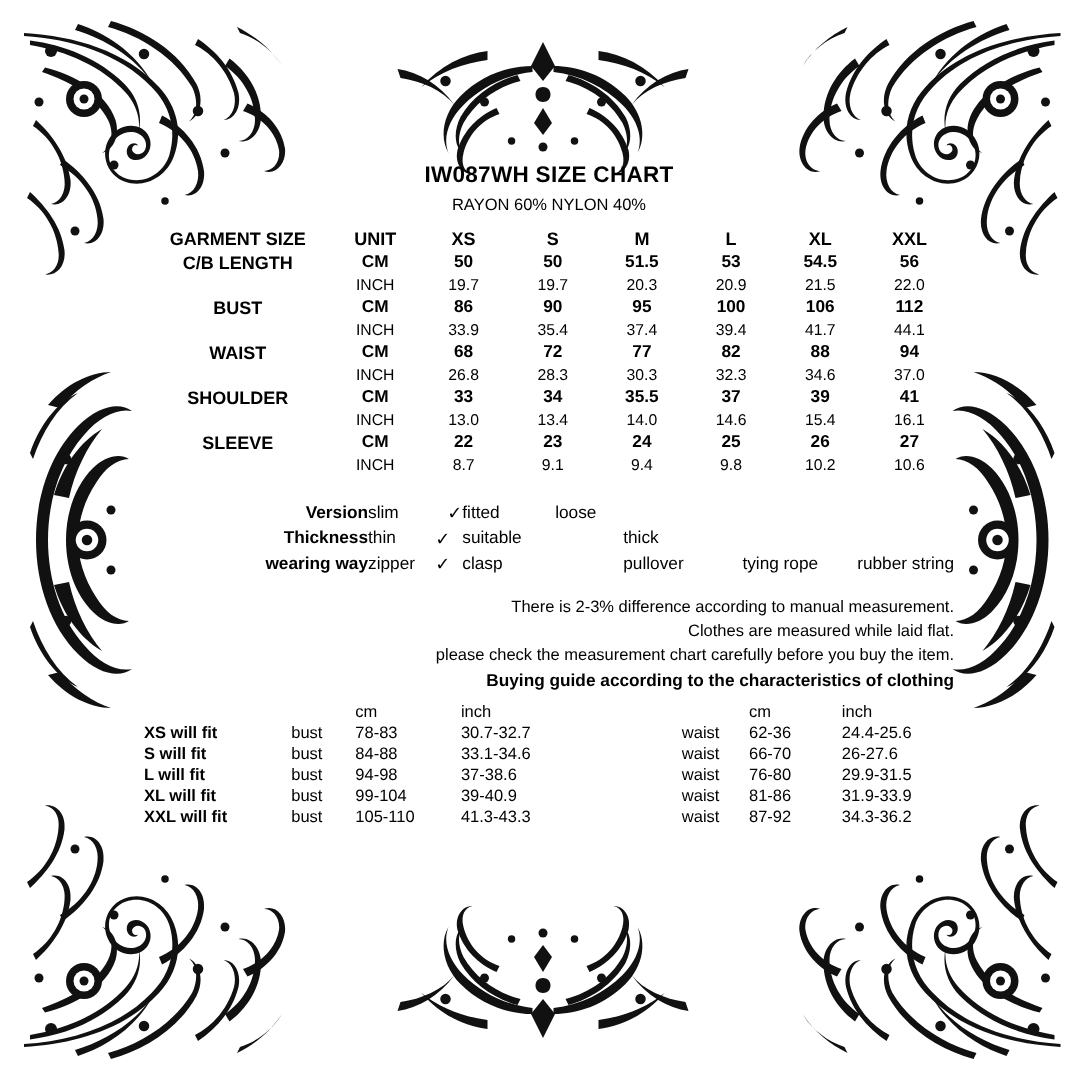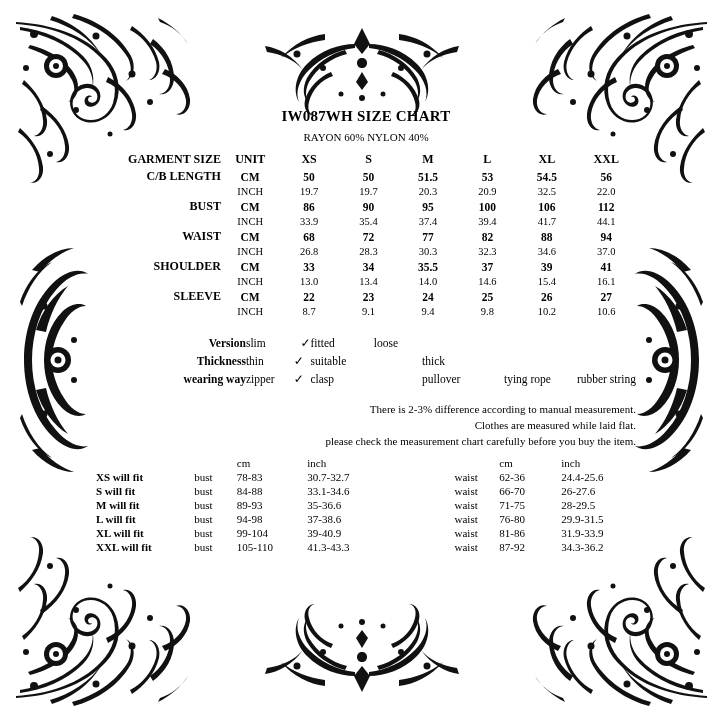--- a/index.html
+++ b/index.html
@@ -12,21 +12,20 @@
     background: #ffffff;
     font-family: "Liberation Sans", sans-serif;
     color: #000000;
     overflow: hidden;
     position: relative;
   }
   .page {
     position: relative;
     width: 723px;
     height: 720px;
-    font-family: Liberation Serif, serif;
   }
 
   
   .ornament {
     position: absolute;
     pointer-events: none;
   }
   .orn-tl { top: 14px;  left: 10px; }
   .orn-tr { top: 14px;  right: 10px; transform: scaleX(-1); }
   .orn-bl { bottom: 14px; left: 10px; transform: scaleY(-1); }
@@ -62,21 +61,21 @@
     font-size: 11.5px;
   }
   table.size td {
     padding: 1px 0;
     white-space: nowrap;
   }
   td.lbl {
     width: 124px;
     font-weight: bold;
     font-size: 12px;
-    text-align: right;
+    text-align: center;
     padding-left: 2px;
   }
   td.lbl.empty { font-weight: normal; }
   td.unit {
     width: 58px;
     text-align: center;
     font-weight: bold;
   }
   td.unit.inch { font-weight: normal; font-size: 10.5px; }
   td.val {
@@ -378,21 +377,21 @@
           <td class="val">54.5</td>
           <td class="val">56</td>
         </tr>
         <tr class="inchrow">
           <td class="lbl empty"></td>
           <td class="unit inch">INCH</td>
           <td class="val">19.7</td>
           <td class="val">19.7</td>
           <td class="val">20.3</td>
           <td class="val">20.9</td>
-          <td class="val">32.5</td>
+          <td class="val">21.5</td>
           <td class="val">22.0</td>
         </tr>
 
         <tr>
           <td class="lbl">BUST</td>
           <td class="unit">CM</td>
           <td class="val">86</td>
           <td class="val">90</td>
           <td class="val">95</td>
           <td class="val">100</td>
@@ -506,20 +505,21 @@
             <td class="opt-cell">rubber string</td>
           </tr>
         </tbody>
       </table>
     </div>
 
     <div class="notes">
       <div>There is 2-3% difference according to manual measurement.</div>
       <div>Clothes are measured while laid flat.</div>
       <div>please check the measurement chart carefully before you buy the item.</div>
+      <div class="bold">Buying guide according to the characteristics of clothing</div>
     </div>
 
     <div class="guide">
       <table>
         <tbody>
           <tr class="g-hdr">
             <td class="g-size"></td>
             <td class="g-b"></td>
             <td class="g-bv hc">cm</td>
             <td class="g-bi hc">inch</td>
@@ -543,30 +543,20 @@
             <td class="g-size">S will  fit</td>
             <td class="g-b">bust</td>
             <td class="g-bv">84-88</td>
             <td class="g-bi">33.1-34.6</td>
             <td class="g-gap"></td>
             <td class="g-w">waist</td>
             <td class="g-wv">66-70</td>
             <td class="g-wi">26-27.6</td>
           </tr>
           <tr>
-            <td class="g-size">M will fit</td>
-            <td class="g-b">bust</td>
-            <td class="g-bv">89-93</td>
-            <td class="g-bi">35-36.6</td>
-            <td class="g-gap"></td>
-            <td class="g-w">waist</td>
-            <td class="g-wv">71-75</td>
-            <td class="g-wi">28-29.5</td>
-          </tr>
-          <tr>
             <td class="g-size">L will fit</td>
             <td class="g-b">bust</td>
             <td class="g-bv">94-98</td>
             <td class="g-bi">37-38.6</td>
             <td class="g-gap"></td>
             <td class="g-w">waist</td>
             <td class="g-wv">76-80</td>
             <td class="g-wi">29.9-31.5</td>
           </tr>
           <tr>

